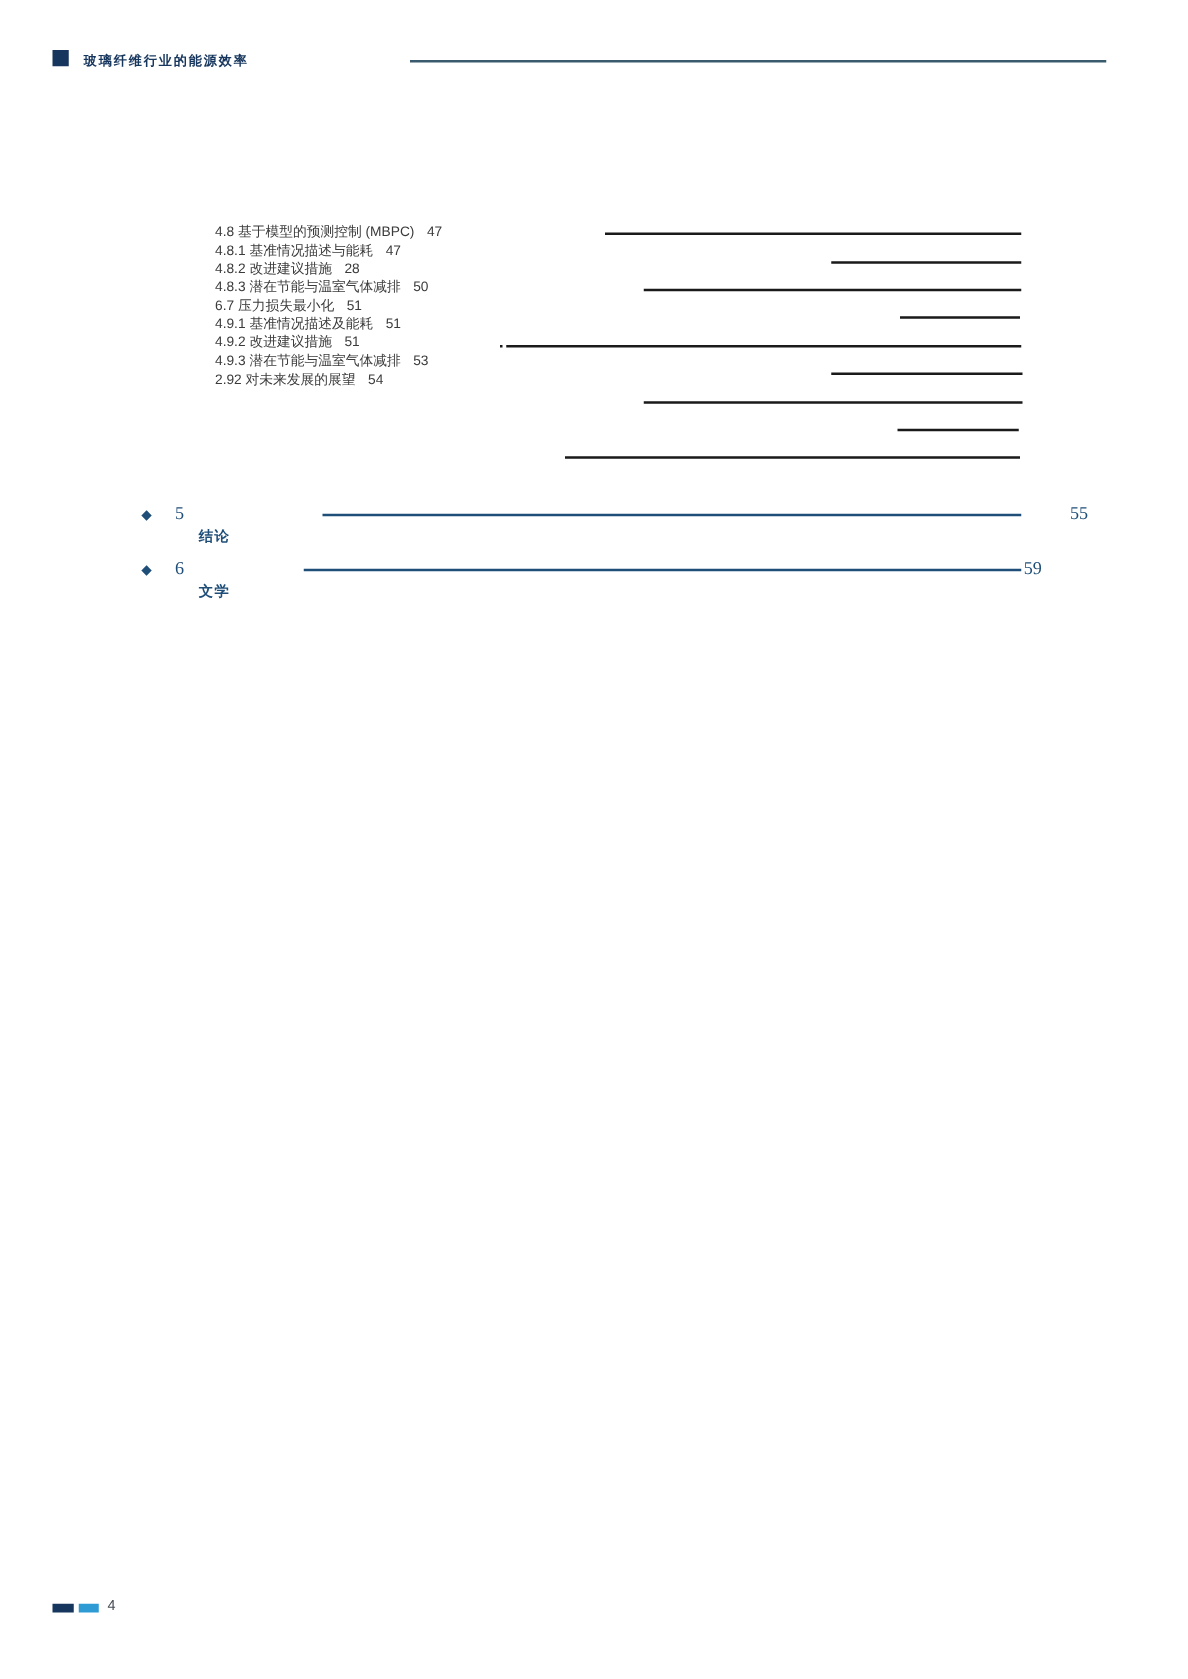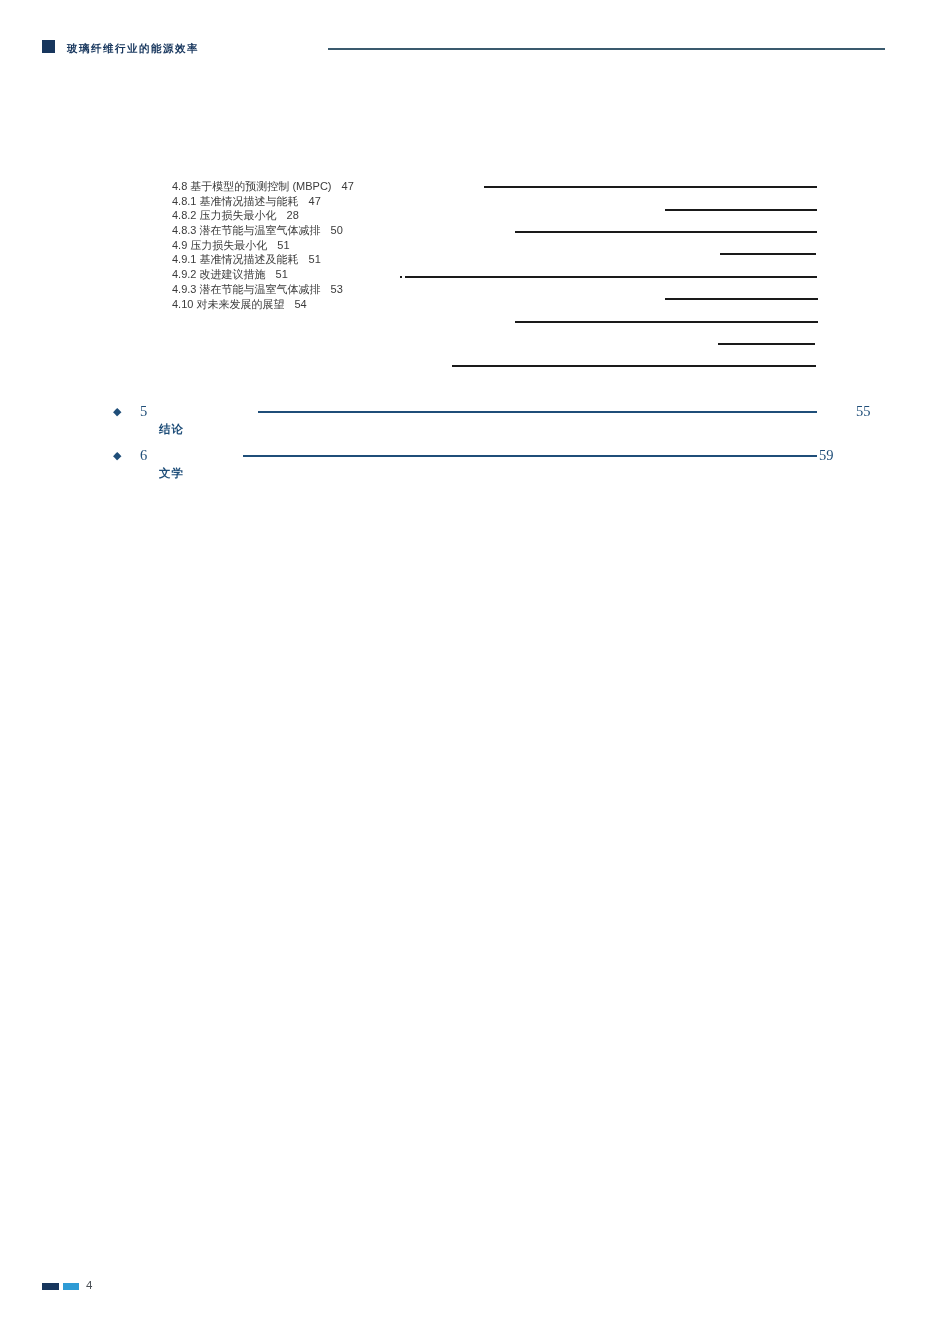--- a/index.html
+++ b/index.html
@@ -130,39 +130,39 @@
   <div class="hdr-rule"></div>
 
   <div class="toc-text">
     <div class="toc-row">
       <span>4.8 基于模型的预测控制 (MBPC)</span><span class="pg">47</span>
     </div>
     <div class="toc-row">
       <span>4.8.1 基准情况描述与能耗</span><span class="pg">47</span>
     </div>
     <div class="toc-row">
-      <span>4.8.2 压力损失最小化</span><span class="pg">28</span>
+      <span>4.8.2 改进建议措施</span><span class="pg">28</span>
     </div>
     <div class="toc-row">
       <span>4.8.3 潜在节能与温室气体减排</span><span class="pg">50</span>
     </div>
     <div class="toc-row">
-      <span>4.9 压力损失最小化</span><span class="pg">51</span>
+      <span>6.7 压力损失最小化</span><span class="pg">51</span>
     </div>
     <div class="toc-row">
       <span>4.9.1 基准情况描述及能耗</span><span class="pg">51</span>
     </div>
     <div class="toc-row">
       <span>4.9.2 改进建议措施</span><span class="pg">51</span>
     </div>
     <div class="toc-row">
       <span>4.9.3 潜在节能与温室气体减排</span><span class="pg">53</span>
     </div>
     <div class="toc-row">
-      <span>4.10 对未来发展的展望</span><span class="pg">54</span>
+      <span>2.92 对未来发展的展望</span><span class="pg">54</span>
     </div>
   </div>
 
   <div class="lead" style="top:186px; left:484px; width:333px;"></div>
   <div class="lead" style="top:209px; left:665px; width:152px;"></div>
   <div class="lead" style="top:231px; left:515px; width:302px;"></div>
   <div class="lead" style="top:253px; left:720px; width:96px;"></div>
   <div class="lead-dot" style="top:276px; left:400px;"></div>
   <div class="lead" style="top:276px; left:405px; width:412px;"></div>
   <div class="lead" style="top:298px; left:665px; width:153px;"></div>

